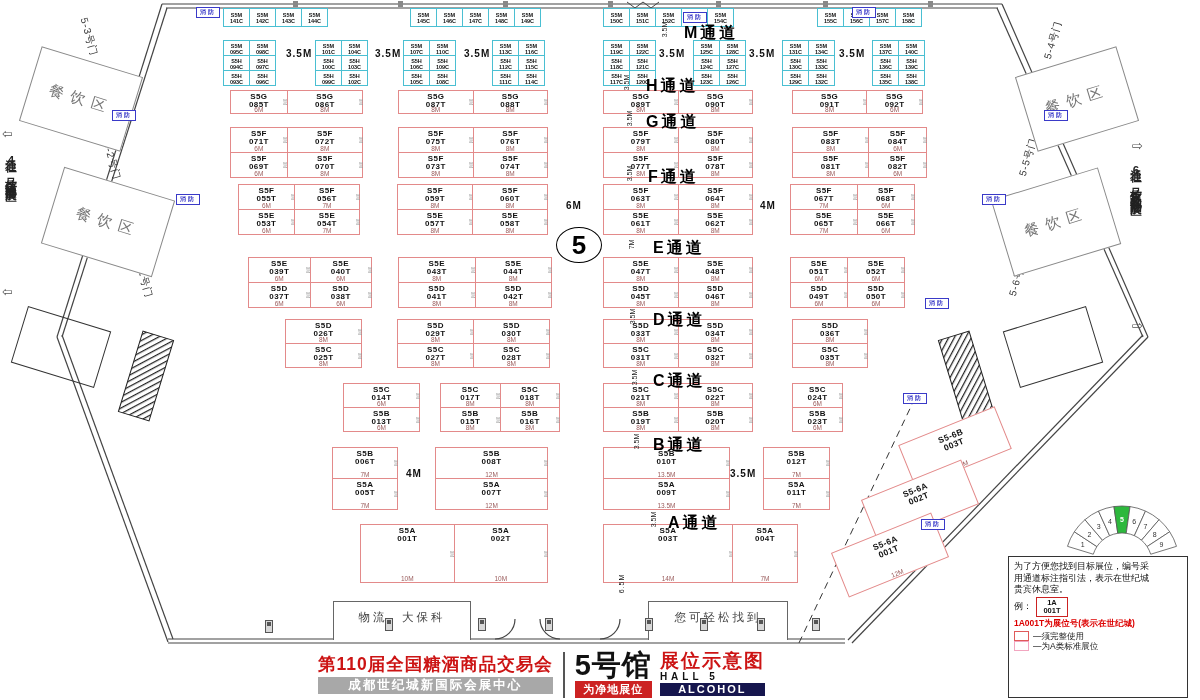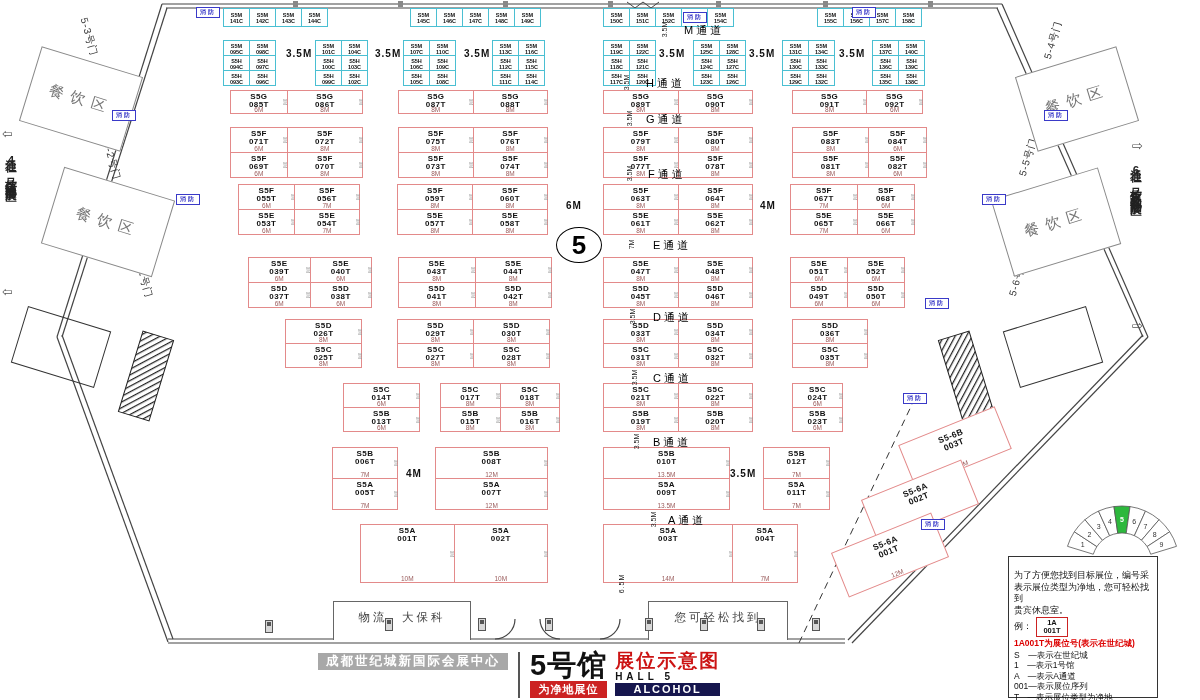--- a/index.html
+++ b/index.html
@@ -21,42 +21,42 @@
   .mcell{position:relative;width:27px;height:19px;border:1px solid #49bfd2;box-sizing:border-box;background:#fdffff;}
   .mcell + .mcell{margin-left:-1px;}
   .mrow{display:flex;}
   .mrow + .mrow{margin-top:-1px;}
   .mcell .l1,.mcell .l2{font-size:5.5px;line-height:6px;padding-top:0;letter-spacing:0;}
   .mcell .l1{padding-top:3px;}
   .mini .mcell{height:16px;}
   .mini .mcell .l1{padding-top:2px;}
   .strip{display:flex;}
   
-  .aisle{position:absolute;font-size:11px;font-weight:normal;color:#000;letter-spacing:3px;white-space:nowrap;}
+  .aisle{position:absolute;font-size:16px;font-weight:bold;color:#000;letter-spacing:3px;white-space:nowrap;}
   .vdim{position:absolute;font-size:7px;color:#222;transform:rotate(-90deg);white-space:nowrap;}
   .gapdim{position:absolute;font-size:10px;font-weight:bold;color:#111;letter-spacing:1px;white-space:nowrap;}
   .doorlbl{position:absolute;font-size:10px;color:#333;white-space:nowrap;transform-origin:left top;letter-spacing:1px;}
   .corridor{position:absolute;writing-mode:vertical-rl;text-orientation:upright;font-size:11.5px;font-weight:bold;color:#222;letter-spacing:2px;}
   .carrow{position:absolute;font-size:13px;color:#555;}
   .dining{position:absolute;border:1px solid #8a8a8a;display:flex;align-items:center;justify-content:center;
           font-size:15px;color:#777;letter-spacing:7px;background:#fff;transform-origin:center;}
   .broom{position:absolute;border:1px solid #666;border-bottom:none;background:#fff;text-align:center;
          font-size:11.5px;color:#444;letter-spacing:3px;padding-top:8px;box-sizing:border-box;}
   .fire{position:absolute;width:22px;height:9px;border:1px solid #3a3ac8;background:#fff;color:#3a3ac8;
         font-size:6px;line-height:8px;text-align:center;letter-spacing:2px;font-weight:bold;}
   .equip{position:absolute;width:8px;height:13px;border:1px solid #555;background:#d8d8d8;box-sizing:border-box;}
   .equip:after{content:"";display:block;margin:1px;height:4px;background:#555;}
   .circle5{position:absolute;width:44px;height:34px;border:1.6px solid #000;border-radius:50%;
            display:flex;align-items:center;justify-content:center;font-size:26px;font-weight:bold;background:#fff;}
   .diag{position:absolute;border:1px solid #e38a8a;background:#fff;transform-origin:center;}
   .diag .l1,.diag .l2{font-size:8.5px;line-height:9px;}
   .diag .l1{padding-top:6px;}
   
-  #legend{position:absolute;left:1008px;top:556px;width:150px;height:142px;border:1.5px solid #333;
-          background:#fff;box-sizing:border-box;padding:13px 5px;font-size:9px;line-height:11.5px;color:#111;}
+  #legend{position:absolute;left:1008px;top:556px;width:180px;height:142px;border:1.5px solid #333;
+          background:#fff;box-sizing:border-box;padding:4px 5px;font-size:9px;line-height:11.5px;color:#111;}
   .lg-ex{display:flex;align-items:center;gap:4px;margin:1px 0;}
   .lg-exbox{border:1px solid #cc2222;width:30px;text-align:center;font-weight:bold;font-size:7.5px;line-height:8px;padding:1px 0;}
   .lg-red{color:#dd0000;font-weight:bold;font-size:8.5px;}
   .lg-code{font-size:8.5px;line-height:10.5px;}
   .lg-cls{display:flex;align-items:center;gap:4px;line-height:10px;font-size:8.5px;}
   .lg-sw{display:inline-block;width:13px;height:8px;border:1px solid;background:#fff;}
   
   #titleblock{position:absolute;left:318px;top:652px;display:flex;align-items:stretch;gap:10px;}
   .t-en{color:#cc1414;font-weight:bold;font-size:11px;text-align:center;}
   .t-cn{color:#cc1414;font-weight:bold;font-size:17.5px;letter-spacing:1px;text-align:center;}
@@ -1275,53 +1275,47 @@
       <text x="1145.3369487506034" y="528.789826709593" text-anchor="middle" font-size="7" font-weight="normal" fill="#333">7</text>
       <path d="M1141.5055516004154 540.2067234307235 L1159.0605480407894 519.6927745183747 A57 57 0 0 1 1169.6834570240053 531.7703998386173 L1147.096556328424 546.5633683361144 A30 30 0 0 0 1141.5055516004154 540.2067234307235 Z" fill="#fff" stroke="#555" stroke-width="0.8"></path>
       <text x="1154.6632814346951" y="536.7709198560432" text-anchor="middle" font-size="7" font-weight="normal" fill="#333">8</text>
       <path d="M1147.096556328424 546.5633683361144 L1169.6834570240053 531.7703998386173 A57 57 0 0 1 1176.509371089893 546.334812830804 L1150.6891426788911 554.2288488583179 A30 30 0 0 0 1147.096556328424 546.5633683361144 Z" fill="#fff" stroke="#555" stroke-width="0.8"></path>
       <text x="1161.3886635725974" y="547.0396862983118" text-anchor="middle" font-size="7" font-weight="normal" fill="#333">9</text>
     </svg>
 
   <div id="legend">
     <div id="lg-intro">
         <div>为了方便您找到目标展位，编号采</div>
-        <div>表示展位类型为净地，您可轻松找到</div>
+        <div>用通道标注指引法，表示在世纪城</div>
         <div>贵宾休息室。</div>
       </div>
     <div class="lg-ex">
       <span>例：</span>
       <span class="lg-exbox">
         <span>1A</span><br>
         <span>001T</span>
       </span>
     </div>
     <div class="lg-red">1A001T为展位号(表示在世纪城)</div>
-    <div id="lg-codes" class="lg-code">
-        <div>S　—表示在世纪城</div>
-        <div>1　—表示1号馆</div>
-        <div>A　—表示A通道</div>
-        <div>001—表示展位序列</div>
-        <div>T　—表示展位类型为净地</div>
-      </div>
     <div id="lg-classes" style="margin-top:2px;">
         <div class="lg-cls">
           <div class="lg-sw" style="border-color: rgb(224, 90, 90);"></div>
           <div>—须完整使用</div>
         </div>
         <div class="lg-cls">
           <div class="lg-sw" style="border-color: rgb(242, 166, 192);"></div>
           <div>—为A类标准展位</div>
         </div>
       </div>
 
   </div>
 
   <div id="titleblock">
     <div>
+      <div class="t-cn">第110届全国糖酒商品交易会</div>
       <div class="t-venue">成都世纪城新国际会展中心</div>
     </div>
     <div class="t-div"></div>
     <div style="display:flex;gap:8px;">
       <div>
         <div class="t-hallcn">5号馆</div>
         <div class="t-map">为净地展位</div>
       </div>
       <div>
         <div class="t-type">展位示意图</div>

